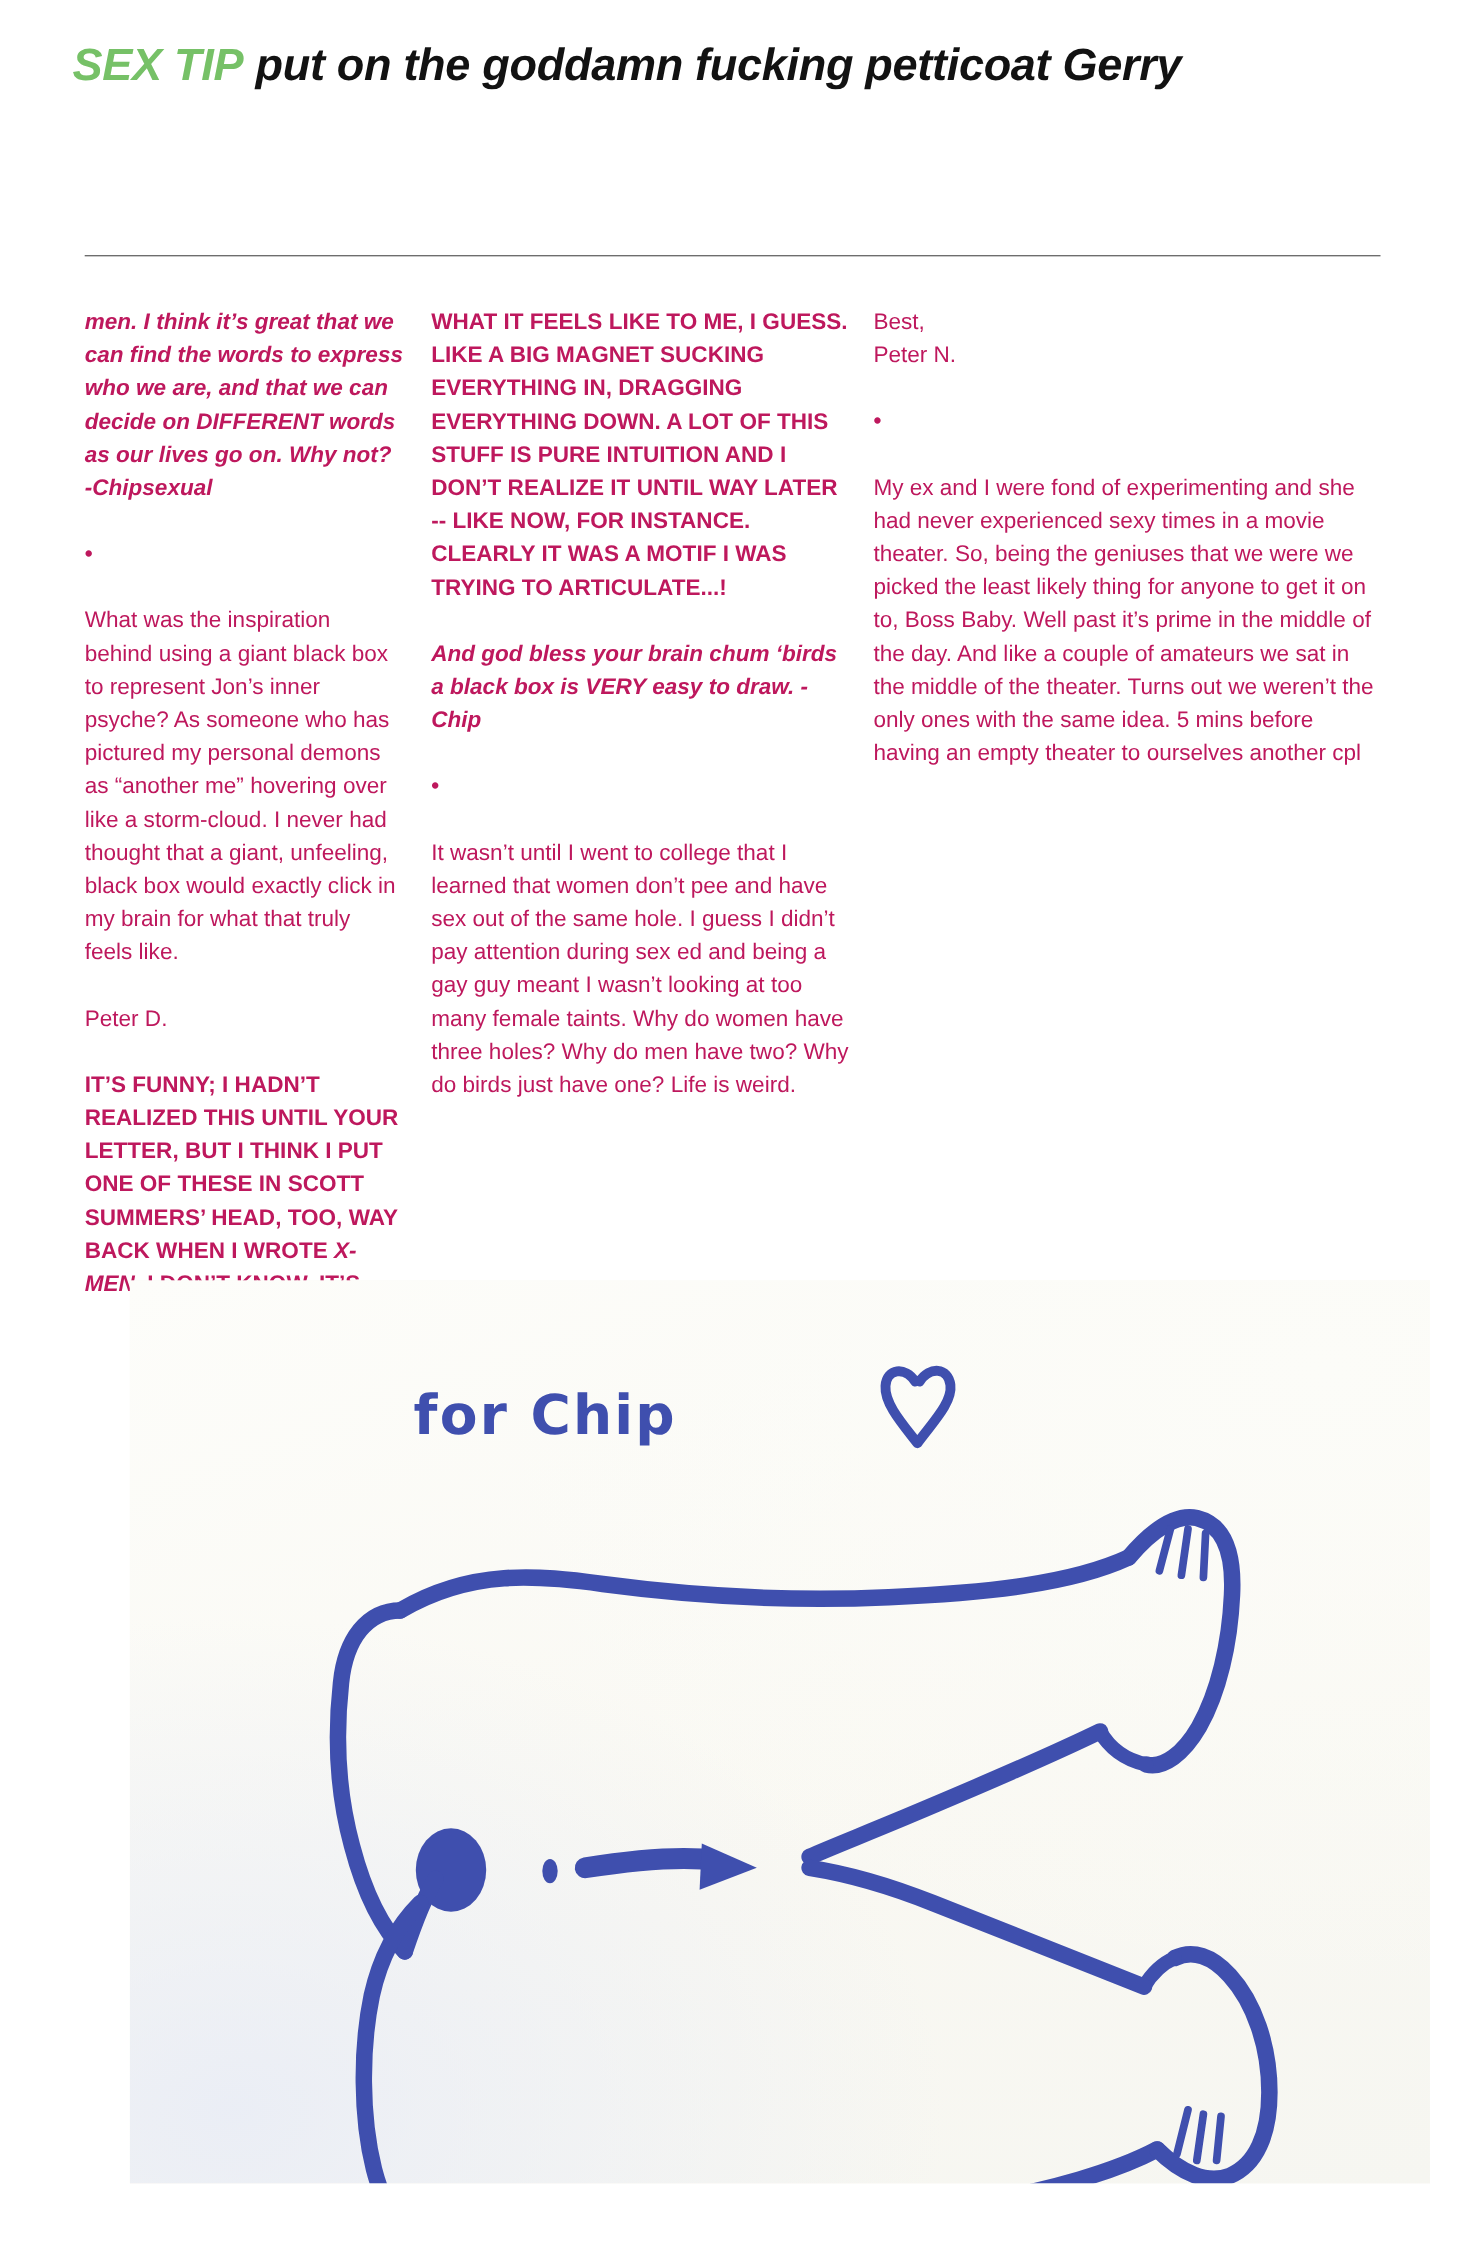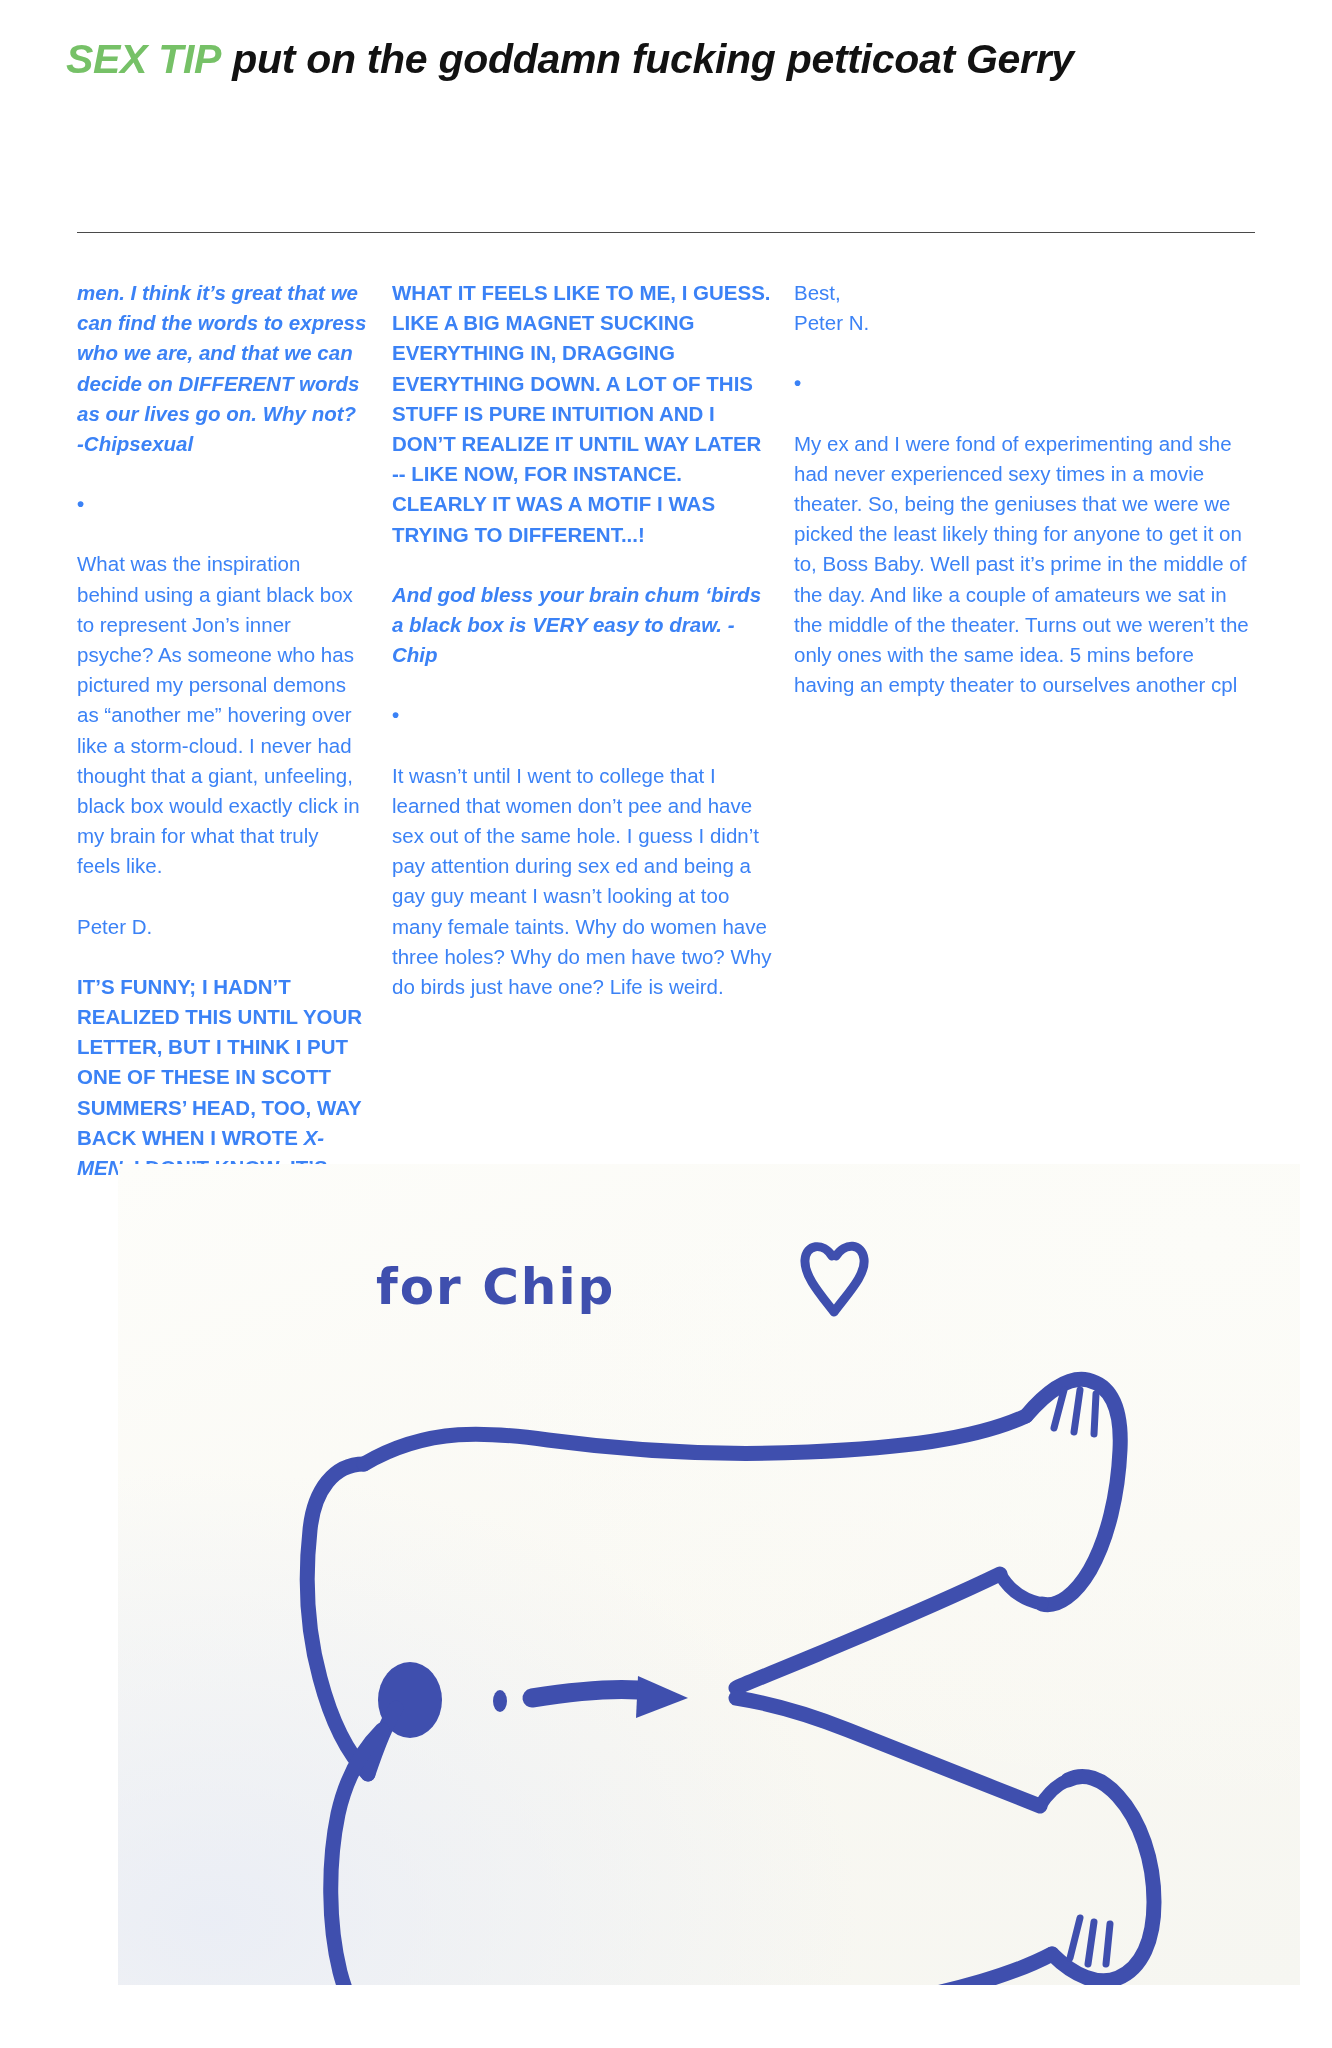--- a/index.html
+++ b/index.html
@@ -57,21 +57,21 @@
   .columns {
     position: absolute;
     left: 0;
     top: 278px;
     width: 1332px;
     display: flex;
   }
   .col {
     font-size: 20.5px;
     line-height: 30.2px;
-    color: #3b82f6;
+    color: #be185d;
   }
   .col-1 { width: 392px; padding-left: 77px; padding-right: 25px; }
   .col-2 { width: 402px; padding-right: 22px; }
   .col-3 { width: 538px; padding-right: 76px; }
 
   .col p {
     margin: 0 0 30px 0;
   }
   .p-bolditalic {
     font-weight: bold;
@@ -150,21 +150,21 @@
 
   <div class="col col-1">
     <p class="p-bolditalic">men. I think it’s great that we can find the words to express who we are, and that we can decide on DIFFERENT words as our lives go on. Why not? -Chipsexual</p>
     <p class="bullet">•</p>
     <p class="p-plain">What was the inspiration behind using a giant black box to represent Jon’s inner psyche? As someone who has pictured my personal demons as “another me” hovering over like a storm-cloud. I never had thought that a giant, unfeeling, black box would exactly click in my brain for what that truly feels like.</p>
     <p class="p-plain">Peter D.</p>
     <p class="p-boldcaps tight"><span>IT’S FUNNY; I HADN’T REALIZED THIS UNTIL YOUR LETTER, BUT I THINK I PUT ONE OF THESE IN SCOTT SUMMERS’ HEAD, TOO, WAY BACK WHEN I WROTE </span><span style="font-style:italic">X-MEN.</span><span>  I DON’T KNOW. IT’S</span></p>
   </div>
 
   <div class="col col-2">
-    <p class="p-boldcaps">WHAT IT FEELS LIKE TO ME, I GUESS. LIKE A BIG MAGNET SUCKING EVERYTHING IN, DRAGGING EVERYTHING DOWN. A LOT OF THIS STUFF IS PURE INTUITION AND I DON’T REALIZE IT UNTIL WAY LATER -- LIKE NOW, FOR INSTANCE. CLEARLY IT WAS A MOTIF I WAS TRYING TO DIFFERENT...!</p>
+    <p class="p-boldcaps">WHAT IT FEELS LIKE TO ME, I GUESS. LIKE A BIG MAGNET SUCKING EVERYTHING IN, DRAGGING EVERYTHING DOWN. A LOT OF THIS STUFF IS PURE INTUITION AND I DON’T REALIZE IT UNTIL WAY LATER -- LIKE NOW, FOR INSTANCE. CLEARLY IT WAS A MOTIF I WAS TRYING TO ARTICULATE...!</p>
     <p class="p-bolditalic">And god bless your brain chum ‘birds a black box is VERY easy to draw. -Chip</p>
     <p class="bullet">•</p>
     <p class="p-plain">It wasn’t until I went to college that I learned that women don’t pee and have sex out of the same hole. I guess I didn’t pay attention during sex ed and being a gay guy meant I wasn’t looking at too many female taints. Why do women have three holes? Why do men have two? Why do birds just have one? Life is weird.</p>
   </div>
 
   <div class="col col-3">
     <p class="p-plain" style="white-space:pre-line">Best,
 Peter N.</p>
     <p class="bullet">•</p>
     <p class="p-plain">My ex and I were fond of experimenting and she had never experienced sexy times in a movie theater. So, being the geniuses that we were we picked the least likely thing for anyone to get it on to, Boss Baby. Well past it’s prime in the middle of the day. And like a couple of amateurs we sat in the middle of the theater. Turns out we weren’t the only ones with the same idea. 5 mins before having an empty theater to ourselves another cpl</p>

